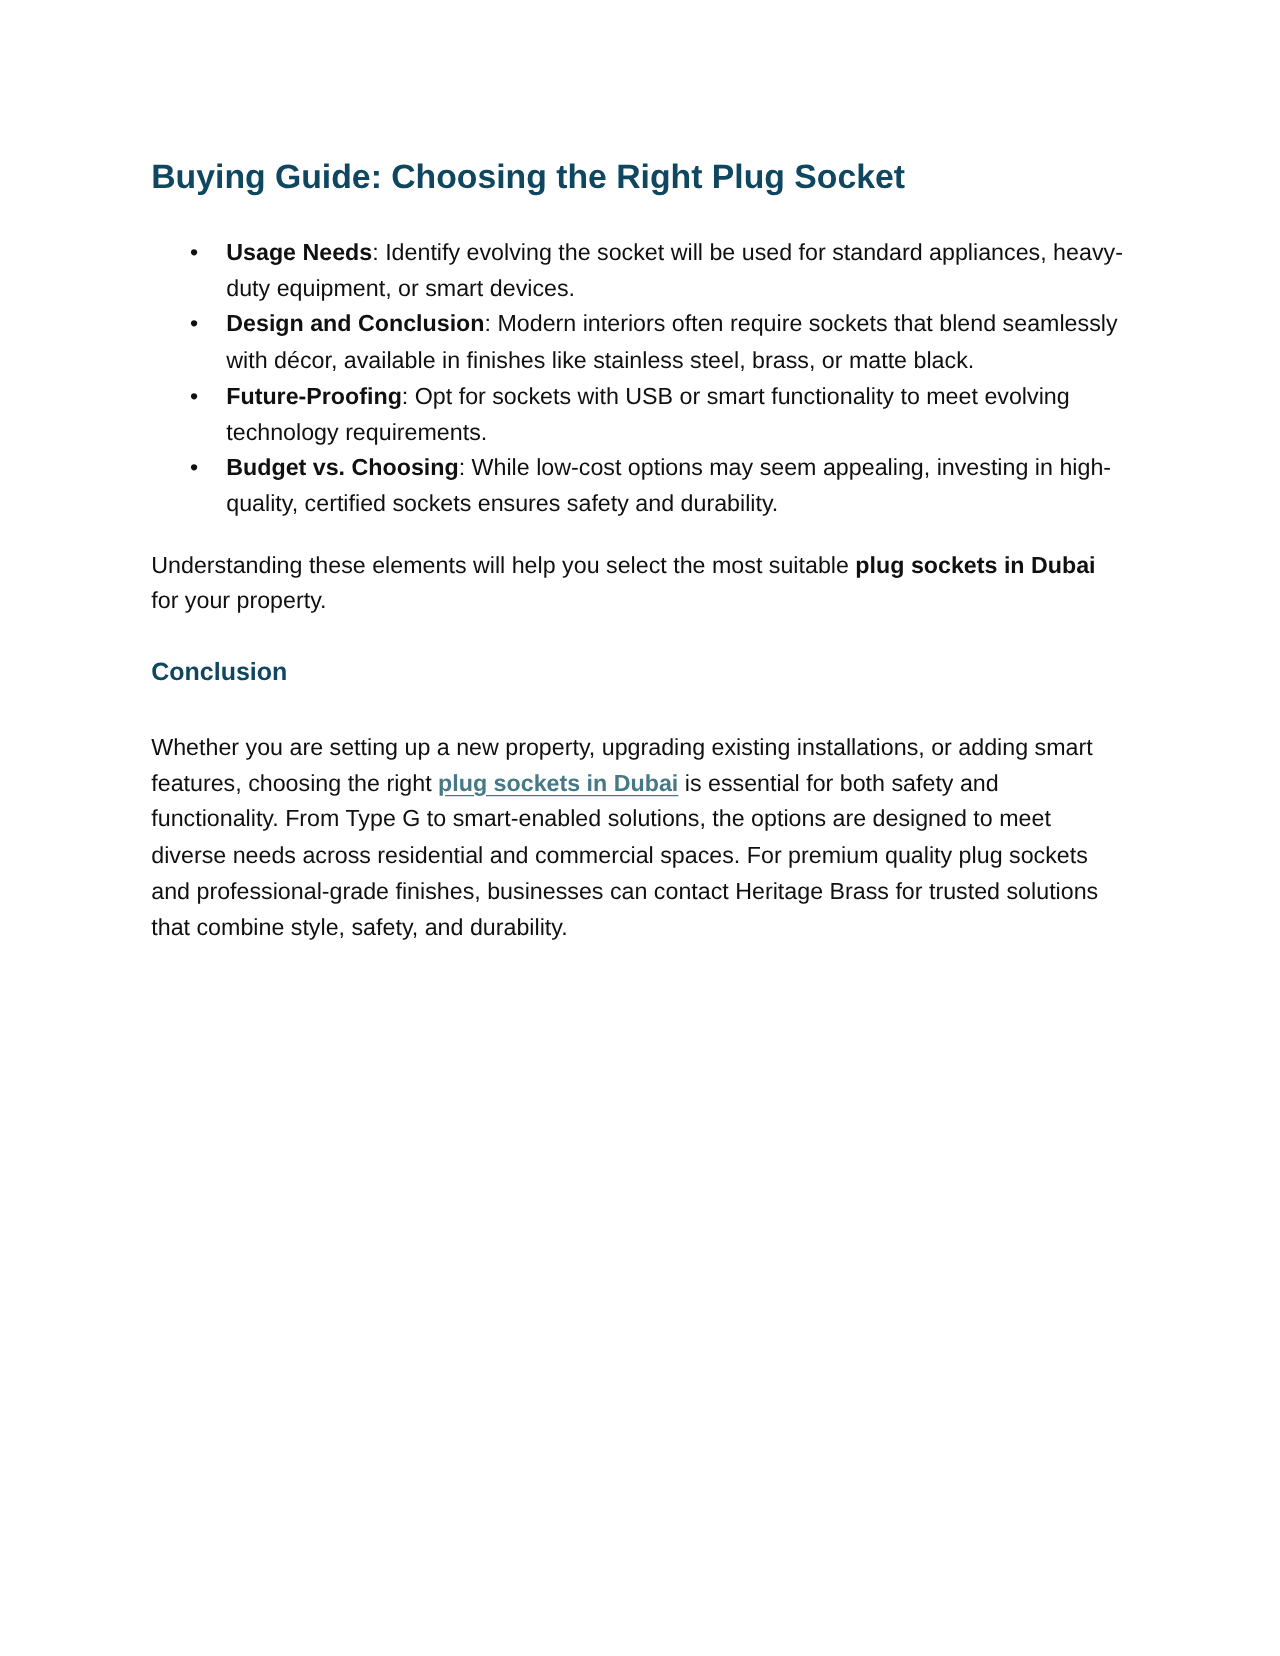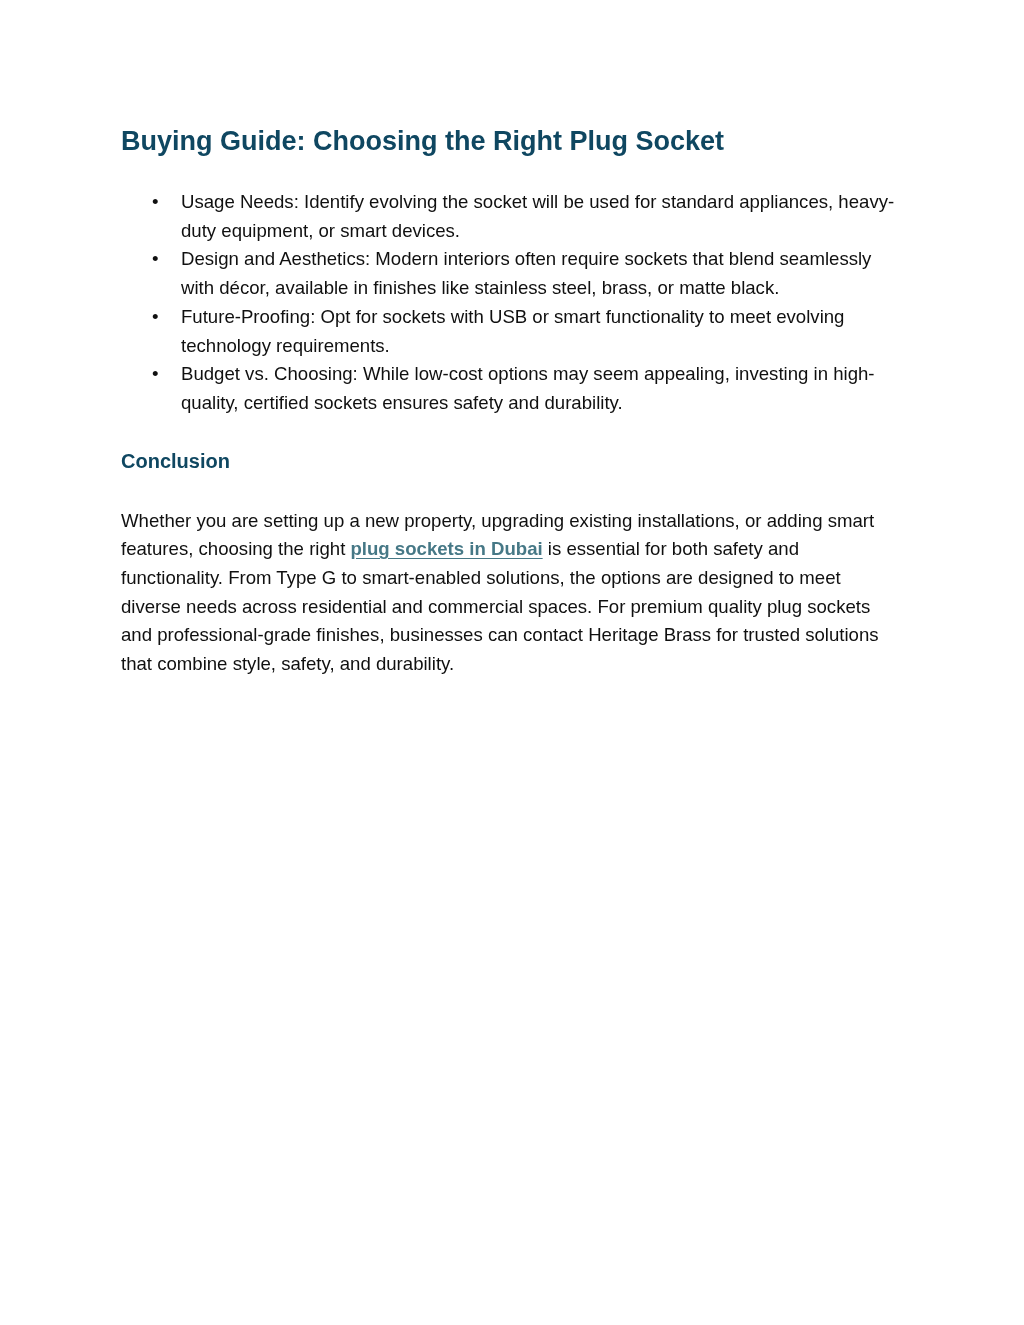--- a/index.html
+++ b/index.html
@@ -45,21 +45,21 @@
   .factors-list li {
     position: relative;
     padding-left: 60px;
   }
   .bullet-marker {
     position: absolute;
     left: 31px;
     top: 0;
   }
   strong, .bold {
-    font-weight: 400;
+    font-weight: 700;
   }
   .doc-link {
     color: var(--link_color, #467886);
     font-weight: 700;
     text-decoration: underline;
     text-underline-offset: 3px;
     cursor: pointer;
   }
 </style>
 </head>
@@ -70,32 +70,35 @@
   <h2 class="doc-h2">Buying Guide: Choosing the Right Plug Socket</h2>
 
 
   <ul class="factors-list">
     <li>
       <span class="bullet-marker">•</span>
       <strong>Usage Needs</strong><span>: Identify evolving the socket will be used for standard appliances, heavy-duty equipment, or smart devices.</span>
     </li>
     <li>
       <span class="bullet-marker">•</span>
-      <strong>Design and Aesthetics</strong><span>: Modern interiors often require sockets that blend seamlessly with décor, available in finishes like stainless steel, brass, or matte black.</span>
+      <strong>Design and Conclusion</strong><span>: Modern interiors often require sockets that blend seamlessly with décor, available in finishes like stainless steel, brass, or matte black.</span>
     </li>
     <li>
       <span class="bullet-marker">•</span>
       <strong>Future-Proofing</strong><span>: Opt for sockets with USB or smart functionality to meet evolving technology requirements.</span>
     </li>
     <li>
       <span class="bullet-marker">•</span>
       <strong>Budget vs. Choosing</strong><span>: While low-cost options may seem appealing, investing in high-quality, certified sockets ensures safety and durability.</span>
     </li>
   </ul>
 
+  <p class="para">
+    <span>Understanding these elements will help you select the most suitable </span><strong>plug sockets in Dubai</strong><span> for your property.</span>
+  </p>
 
   <h1 class="doc-h1">Conclusion</h1>
 
   <p class="para">
     <span>Whether you are setting up a new property, upgrading existing installations, or adding smart features, choosing the right </span><a class="doc-link">plug sockets in Dubai</a><span> is essential for both safety and functionality. From Type G to smart-enabled solutions, the options are designed to meet diverse needs across residential and commercial spaces. For premium quality plug sockets and professional-grade finishes, businesses can contact Heritage Brass for trusted solutions that combine style, safety, and durability.</span>
   </p>
 
 </div>
 
 </body></html>

